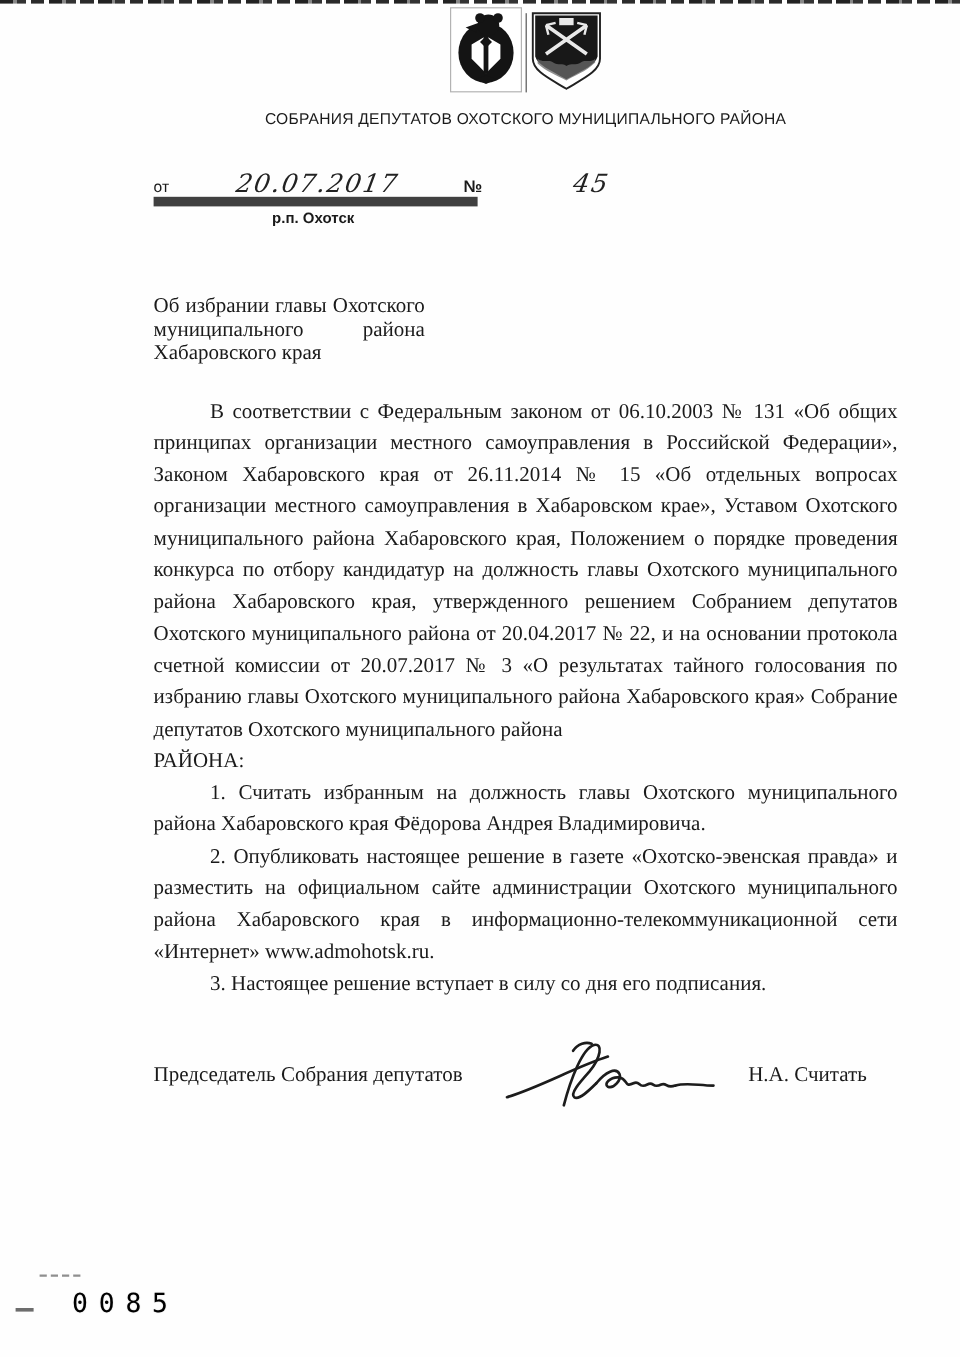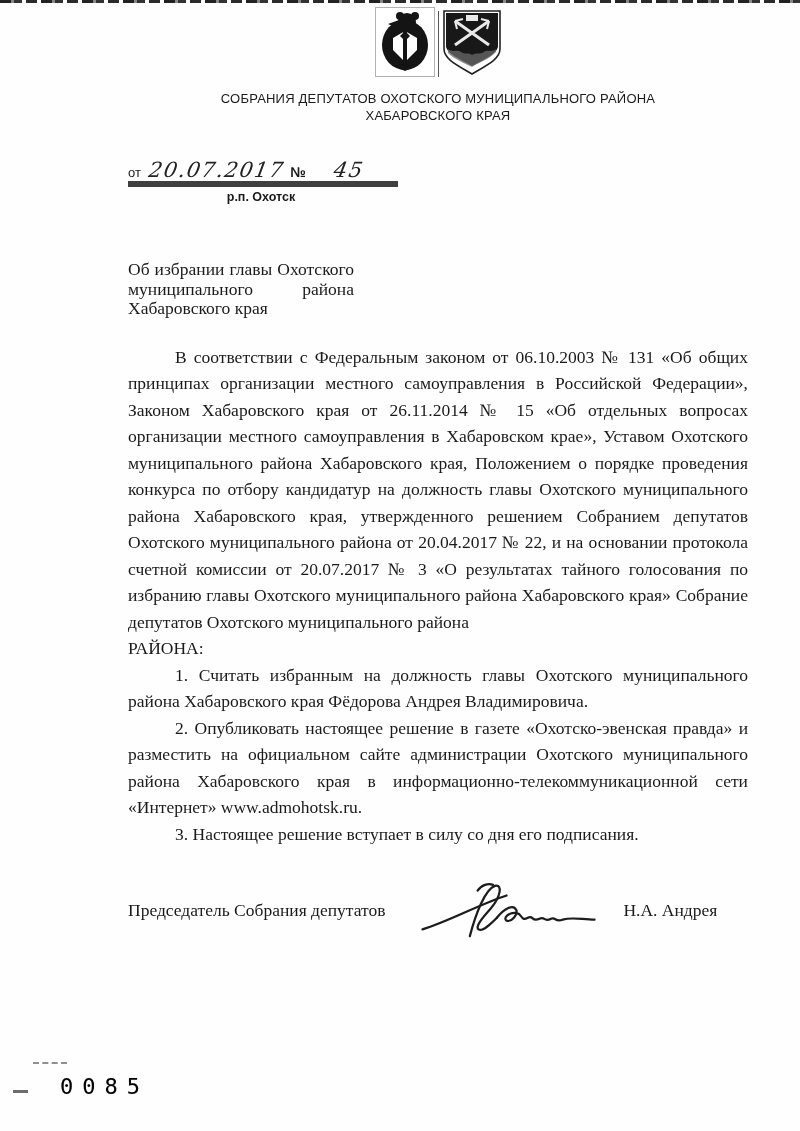--- a/index.html
+++ b/index.html
@@ -24,21 +24,21 @@
   .org {
     text-align:center; font-family:"Liberation Sans", sans-serif; font-weight:normal;
     font-size:13px; line-height:17px; margin-top:13px; letter-spacing:0.2px;
   }
   .doc-type {
     text-align:center; font-family:"Liberation Sans", sans-serif; font-weight:bold;
     font-size:31px; letter-spacing:1.5px; margin:12px 0 0 0;
   }
 
   .meta { margin-top:36px; width:270px; }
-  .date-row { display:flex; align-items:flex-end; border-bottom:6px solid #404040; padding-bottom:1px; }
+  .date-row { display:flex; align-items:flex-end; border-bottom:8px solid #404040; padding-bottom:1px;gap:48px; }
   .date-prefix { font-family:"Liberation Sans", sans-serif; font-size:13px; line-height:15px; }
   .hand {
     font-family:"DejaVu Serif", serif; font-style:italic; font-size:21px; line-height:20px;
     transform:skewX(-10deg); display:inline-block; letter-spacing:1.5px; color:#222;
   }
   .date-value { margin-left:8px; }
   .number-sign { font-family:"Liberation Sans", sans-serif; font-size:14px; font-weight:bold; line-height:16px; margin-left:6px; }
   .number-value { margin-left:28px; }
   .place {
     font-family:"Liberation Sans", sans-serif; font-weight:bold; font-size:12.5px;
@@ -92,21 +92,20 @@
         <path d="M4 4 h52 v34 c-2 7 -11 11 -26 19 C16 49 6 45 4 38 Z" fill="#181818"></path>
         <rect x="24" y="6" width="12" height="6" fill="#e9e9e9"></rect>
         <path d="M13 12 L47 36 M47 12 L13 36" stroke="#e9e9e9" stroke-width="3"></path>
         <path d="M13 12 l8 -2 M13 12 l2 8 M47 12 l-8 -2 M47 12 l-2 8" stroke="#e9e9e9" stroke-width="2"></path>
         <path d="M6 40 c5 4 9 0 13 3 c4 3 8 0 11 3 c4 -3 8 0 12 -3 c4 -3 8 1 12 -3 l0 3 c-8 8 -18 11 -24 15 c-8 -4 -18 -8 -24 -14 Z" fill="#6a6a6a" opacity="0.75"></path>
       </svg>
     </div>
 
     <div class="org">
       <div>СОБРАНИЯ ДЕПУТАТОВ ОХОТСКОГО МУНИЦИПАЛЬНОГО РАЙОНА</div>
-      <div>ХАБАРОВСКОГО КРАЯ</div>
     </div>
 
 
     <div class="meta">
       <div class="date-row">
         <span class="date-prefix">от</span>
         <span class="hand date-value">20.07.2017</span>
         <span class="number-sign">№</span>
         <span class="hand number-value">45</span>
       </div>
@@ -126,21 +125,21 @@
     <div class="signature">
       <span class="sig-title">Председатель Собрания депутатов</span>
       <svg class="sig-script" width="180" height="58" viewBox="0 0 185 60">
         <g fill="none" stroke="#1c1c1c" stroke-width="2.3" stroke-linecap="round">
           <path d="M3 50 C 30 42, 62 24, 90 15"></path>
           <path d="M52 57 C 58 34, 68 8, 78 5 C 86 3, 84 16, 74 28 C 66 37, 57 47, 61 50 C 65 53, 74 44, 80 38"></path>
           <path d="M80 38 C 88 28, 97 24, 100 30 C 102 35, 95 43, 90 41 C 86 39, 92 32, 100 33 C 107 34, 104 42, 112 38 C 118 35, 116 43, 124 39 C 130 36, 128 43, 136 39 C 141 37, 140 43, 148 40 C 158 37, 168 40, 181 40"></path>
           <path d="M60 10 C 64 4, 71 2, 76 4"></path>
         </g>
       </svg>
-      <span class="sig-name">Н.А. Андрея</span>
+      <span class="sig-name">Н.А. Считать</span>
     </div>
 
   </div>
 
   <div class="mark-dash-long"></div>
   <div class="mark-dash-short"></div>
   <div class="stamp">0085</div>
 </div>
 
 </body></html>

